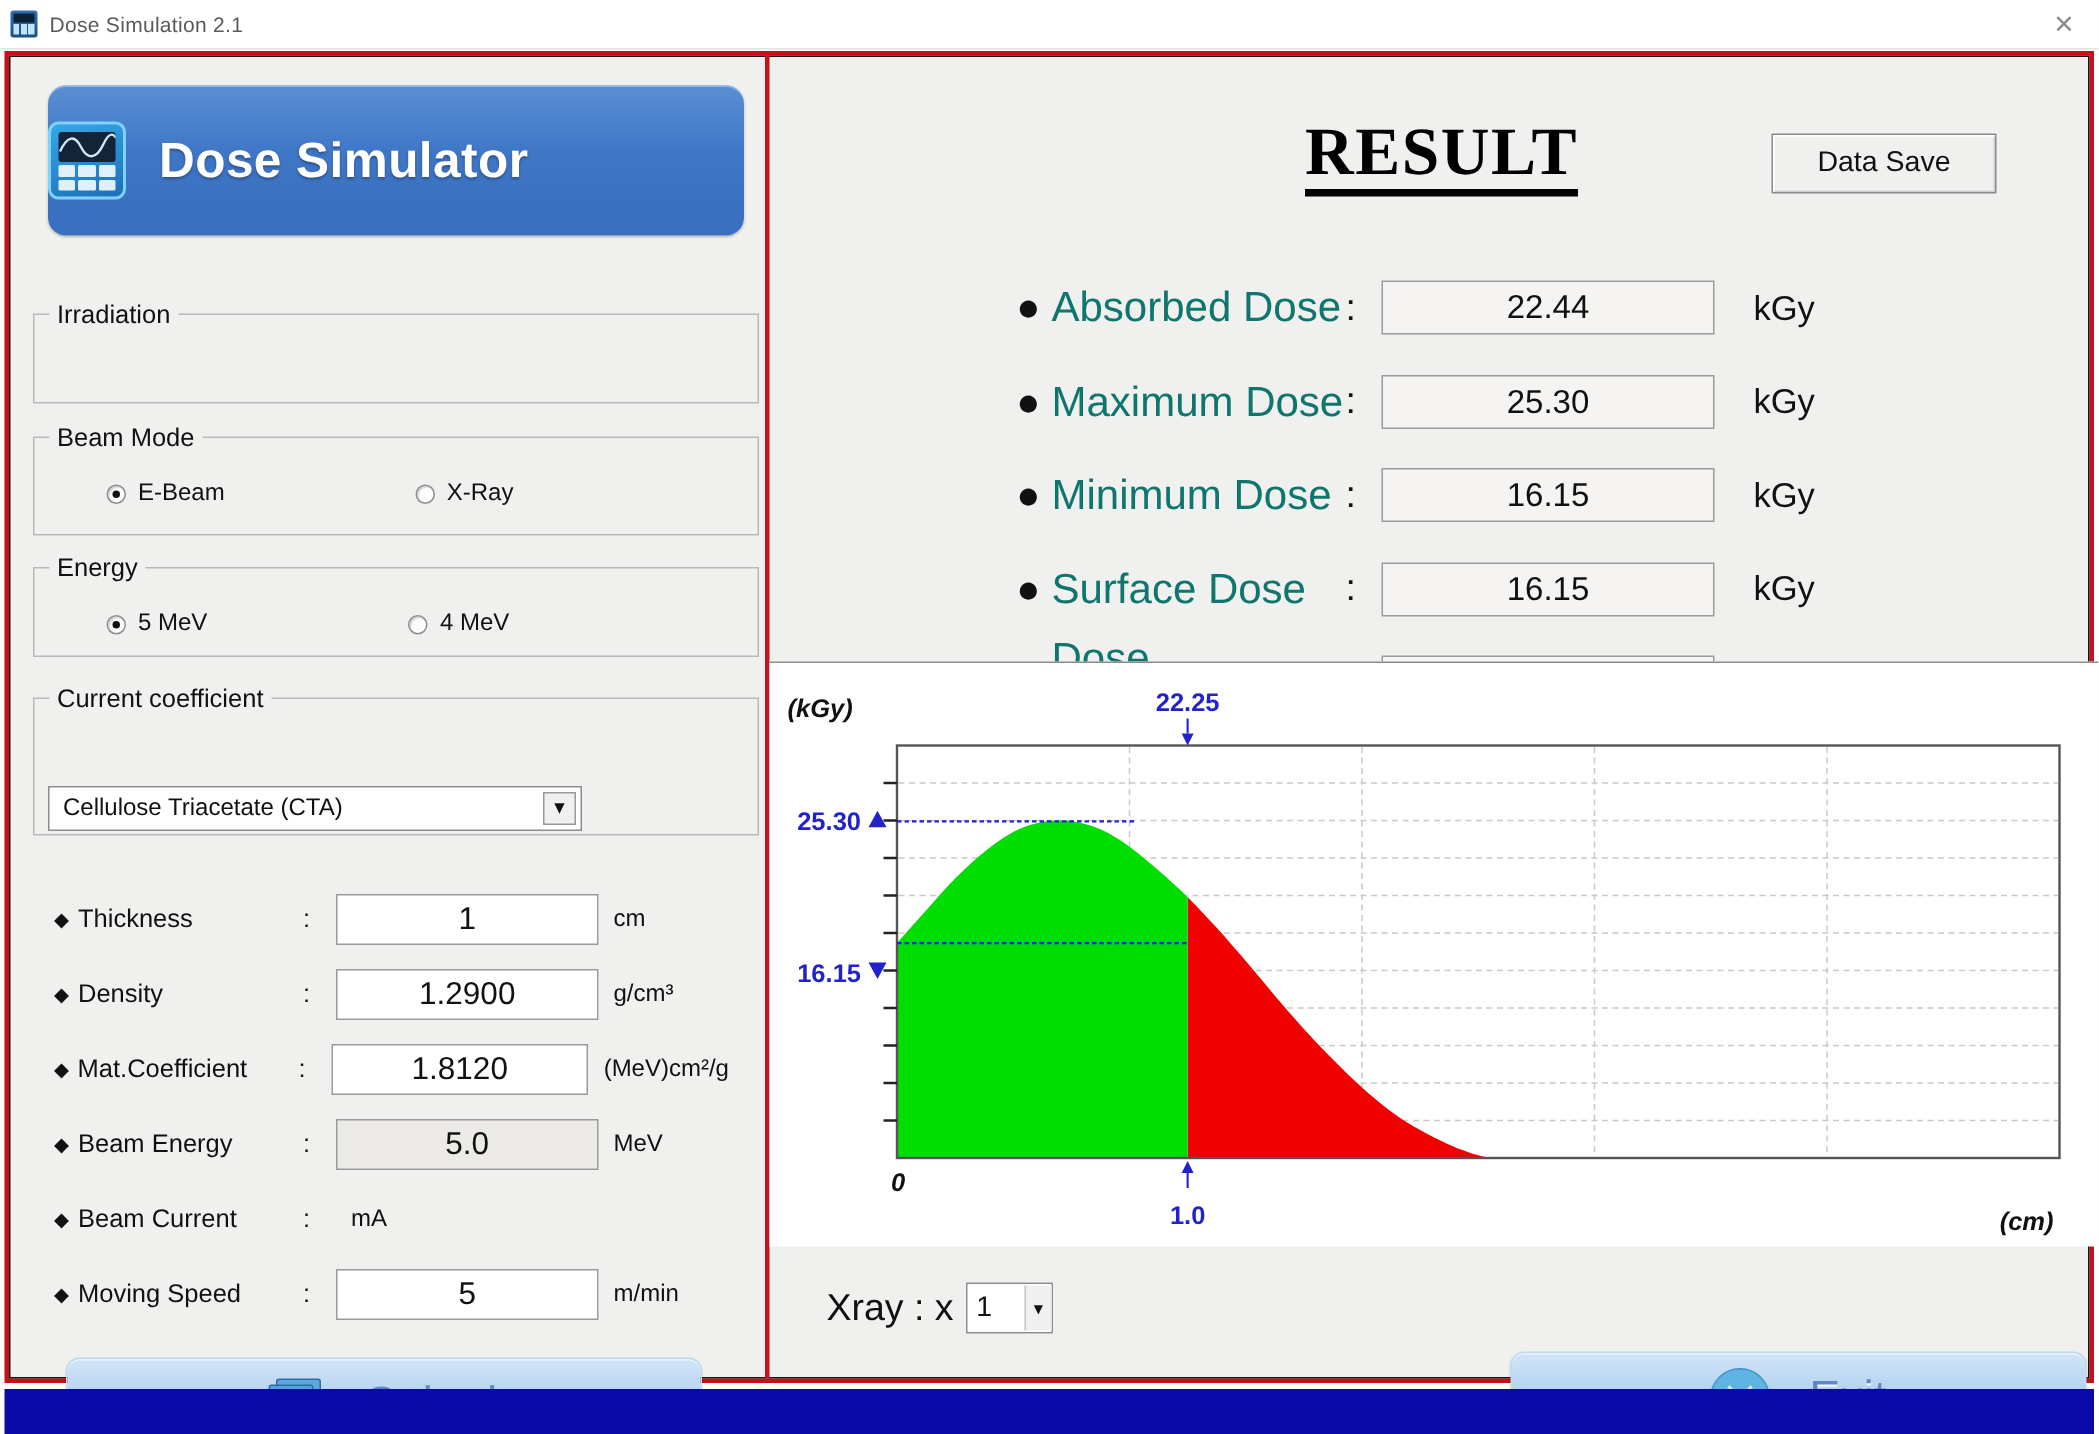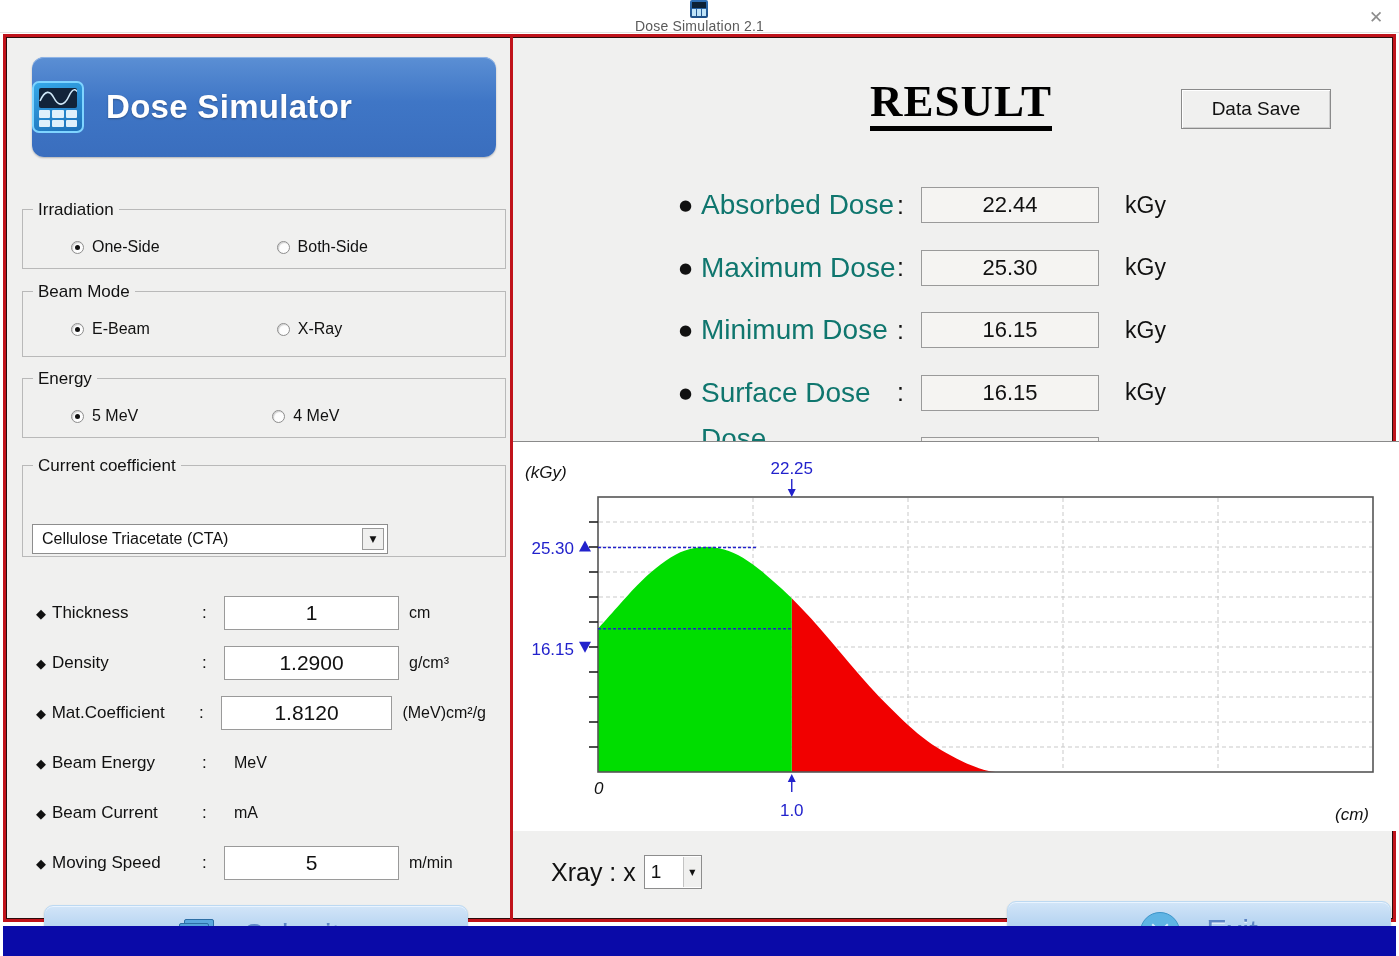--- a/index.html
+++ b/index.html
@@ -9,21 +9,21 @@
     font-family:"Liberation Sans", sans-serif;
     background:#ffffff;
     overflow:hidden;
   }
   #app { position:relative; width:1399px; height:956px; }
 
   
   .titlebar{
     position:absolute; left:0; top:0; width:1399px; height:33px;
     background:#ffffff; border-bottom:1px solid #e2e2e2;
-    display:flex; align-items:center;flex-direction:column;
+    display:flex; align-items:center;
   }
   .tb-icon{ width:18px; height:18px; margin-left:7px; margin-right:8px; position:relative;
     background:linear-gradient(#2f6fb5,#1d4f86); border-radius:2px; flex:none; }
   .tb-icon .scr{ position:absolute; left:2px; top:2px; right:2px; height:6px; background:#0d2135; }
   .tb-icon .g{ position:absolute; left:2px; bottom:2px; right:2px; height:7px;
     background:
       linear-gradient(90deg,#bfe3f7 0 4px,transparent 4px 5px,#bfe3f7 5px 9px,transparent 9px 10px,#bfe3f7 10px 14px);
   }
   .tb-title{ font-size:14px; color:#5a5a5a; letter-spacing:.2px; }
   .tb-close{
@@ -132,30 +132,30 @@
     box-shadow:1px 1px 0 #ffffff inset, -1px -1px 0 #cfcfcf inset;
     display:flex; align-items:center; justify-content:center;
     font-size:19px; color:#111;
   }
 
   .rrow{ position:absolute; left:166px; height:40px; display:flex; align-items:center; }
   .rrow .bullet{ font-size:15px; color:#111; width:22px; font-family:"DejaVu Sans", sans-serif; }
   .rrow .lbl{ font-size:28px; color:#0f766e; width:196px; }
   .rrow .colon{ font-size:25px; color:#111; width:24px; }
   .rrow .fld{
-    width:178px; height:36px; border:1px solid #9a9a9a; background:#f5f4f2;
+    width:222px; height:36px; border:1px solid #9a9a9a; background:#f5f4f2;
     display:flex; align-items:center; justify-content:center; font-size:22px; color:#111;
   }
   .rrow .unit{ font-size:23px; color:#111; margin-left:26px; }
   .rrow .unit.good{ font-size:19px; color:#3a3ad8; }
 
   
   .chartpanel{
     position:absolute; left:0px; top:404px; width:886px; height:390px;
-    background:#ffffff; border-top:1px solid #8a8a8a;
+    background:#ffffff; border-top:1px solid #8a8a8a;font-weight:bold;
   }
   .chart-svg{ position:absolute; left:0; top:0; }
 
   
   .xray{ position:absolute; left:38px; top:818px; display:flex; align-items:center; }
   .xray .lbl{ font-size:25px; color:#111; margin-right:8px; }
   .xray .sel{
     width:58px; height:34px; border:1px solid #8d8d8d; background:#ffffff;
     display:flex; align-items:center; }
   .xray .sel .v{ font-size:19px; color:#111; padding-left:6px; flex:1; }
@@ -197,30 +197,20 @@
               <i></i>
               <i></i>
               <i></i>
             </div>
         </div>
         <div class="logo-text">Dose Simulator</div>
       </div>
 
       <div class="gbox" style="left:16px; top:172px; width:484px; height:60px;">
         <span class="legend">Irradiation</span>
-        <div class="radio-row">
-          <div class="radio on" style="margin-left:48px;">
-            <span class="dot"></span>
-            <span>One-Side</span>
-          </div>
-          <div class="radio" style="margin-left:117px;">
-            <span class="dot"></span>
-            <span>Both-Side</span>
-          </div>
-        </div>
       </div>
 
       <div class="gbox" style="left:16px; top:254px; width:484px; height:66px;">
         <span class="legend">Beam Mode</span>
         <div class="radio-row">
           <div class="radio on" style="margin-left:48px;">
             <span class="dot"></span>
             <span>E-Beam</span>
           </div>
           <div class="radio" style="margin-left:127px;">
@@ -271,20 +261,21 @@
             <span class="bullet">◆</span>
             <span class="lbl">Mat.Coefficient</span>
             <span class="colon">:</span>
             <span class="fld">1.8120</span>
             <span class="unit">(MeV)cm²/g</span>
           </div>
           <div class="prow" style="top: 707px;">
             <span class="bullet">◆</span>
             <span class="lbl">Beam Energy</span>
             <span class="colon">:</span>
+            <span class="fld ro">5.0</span>
             <span class="unit">MeV</span>
           </div>
           <div class="prow" style="top: 757px;">
             <span class="bullet">◆</span>
             <span class="lbl">Beam Current</span>
             <span class="colon">:</span>
             <span class="unit">mA</span>
           </div>
           <div class="prow" style="top: 807px;">
             <span class="bullet">◆</span>

